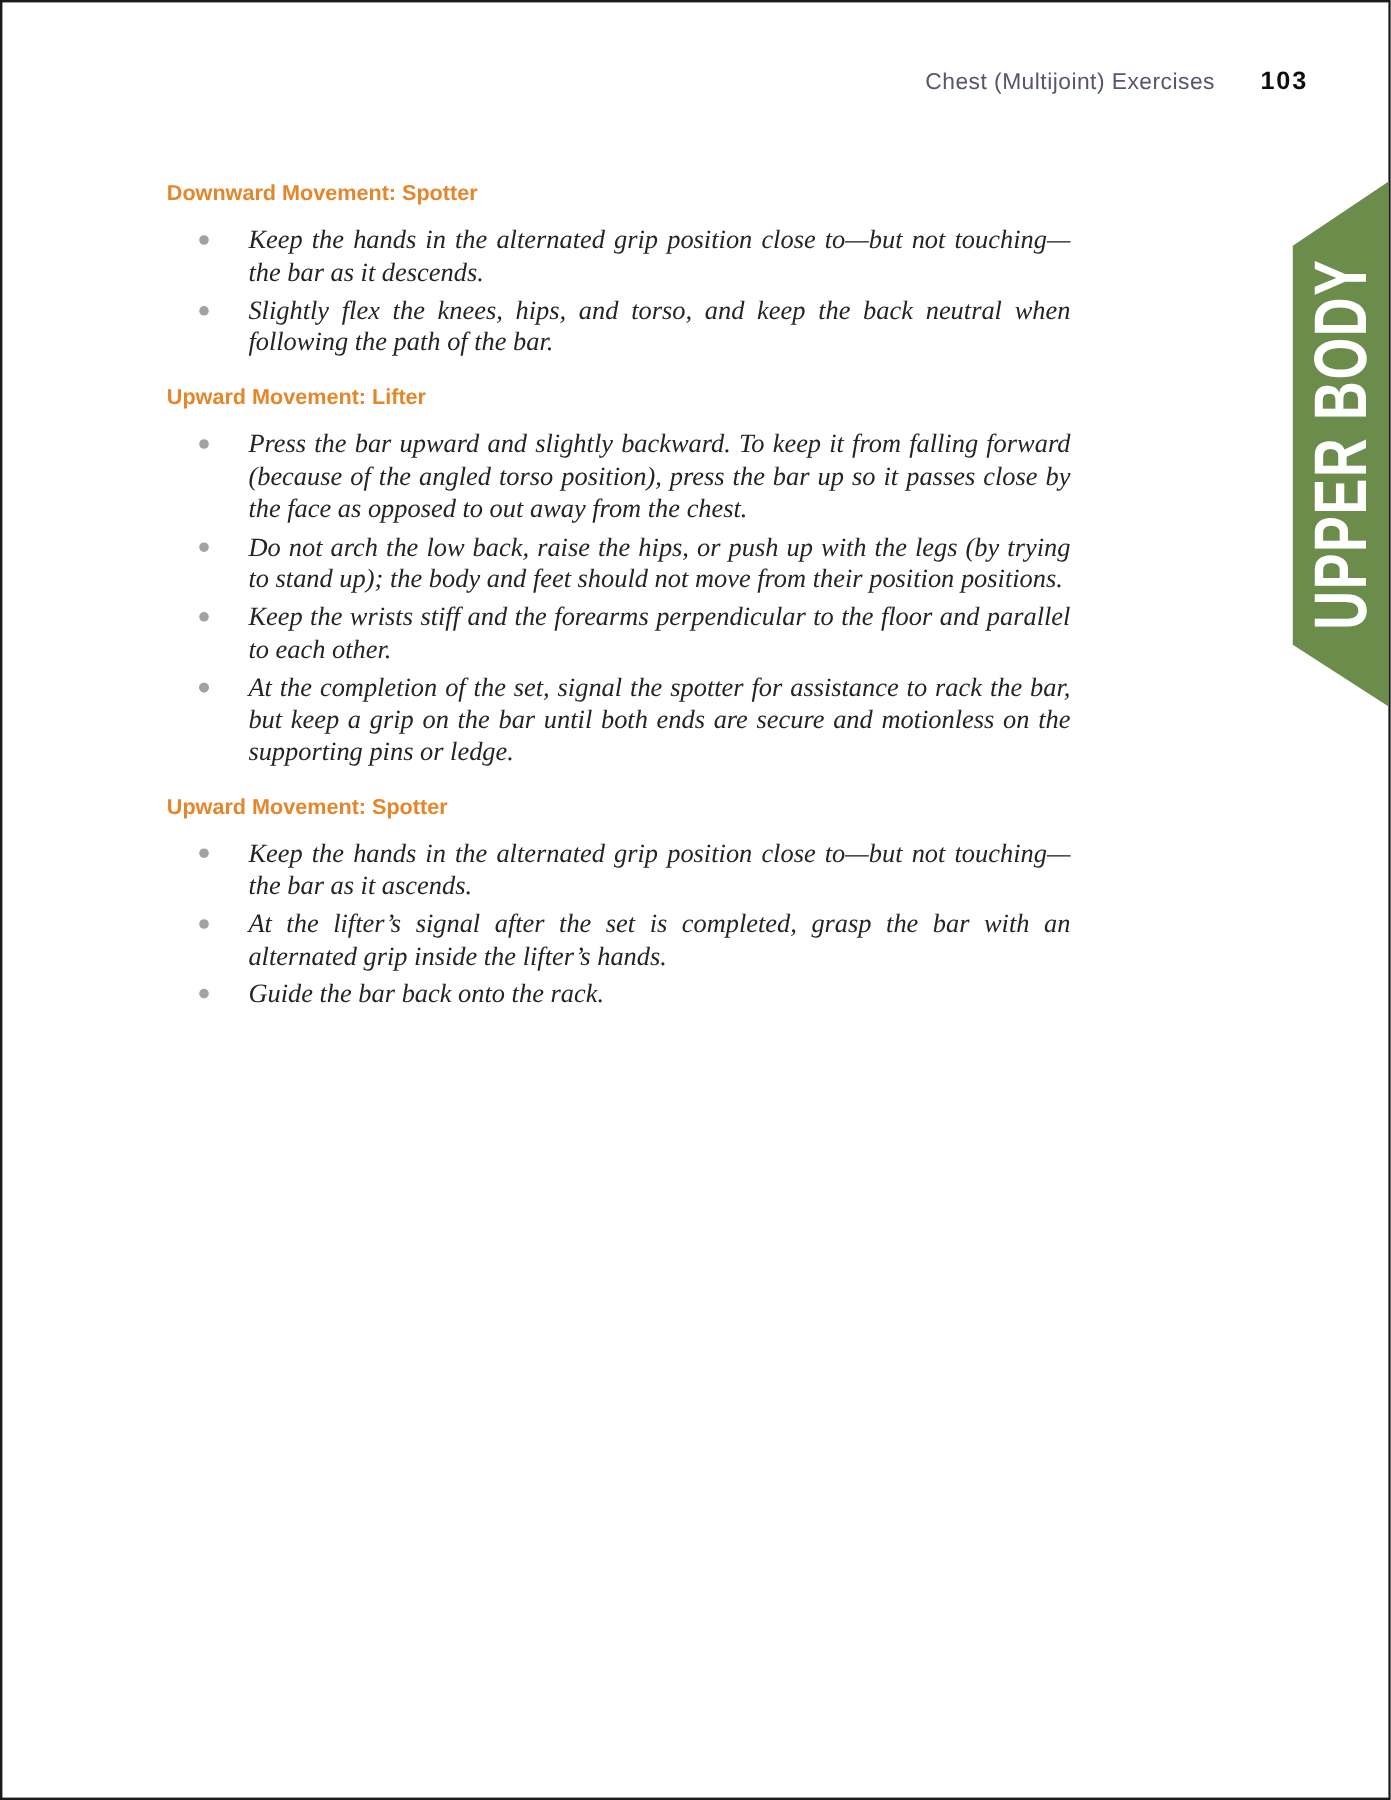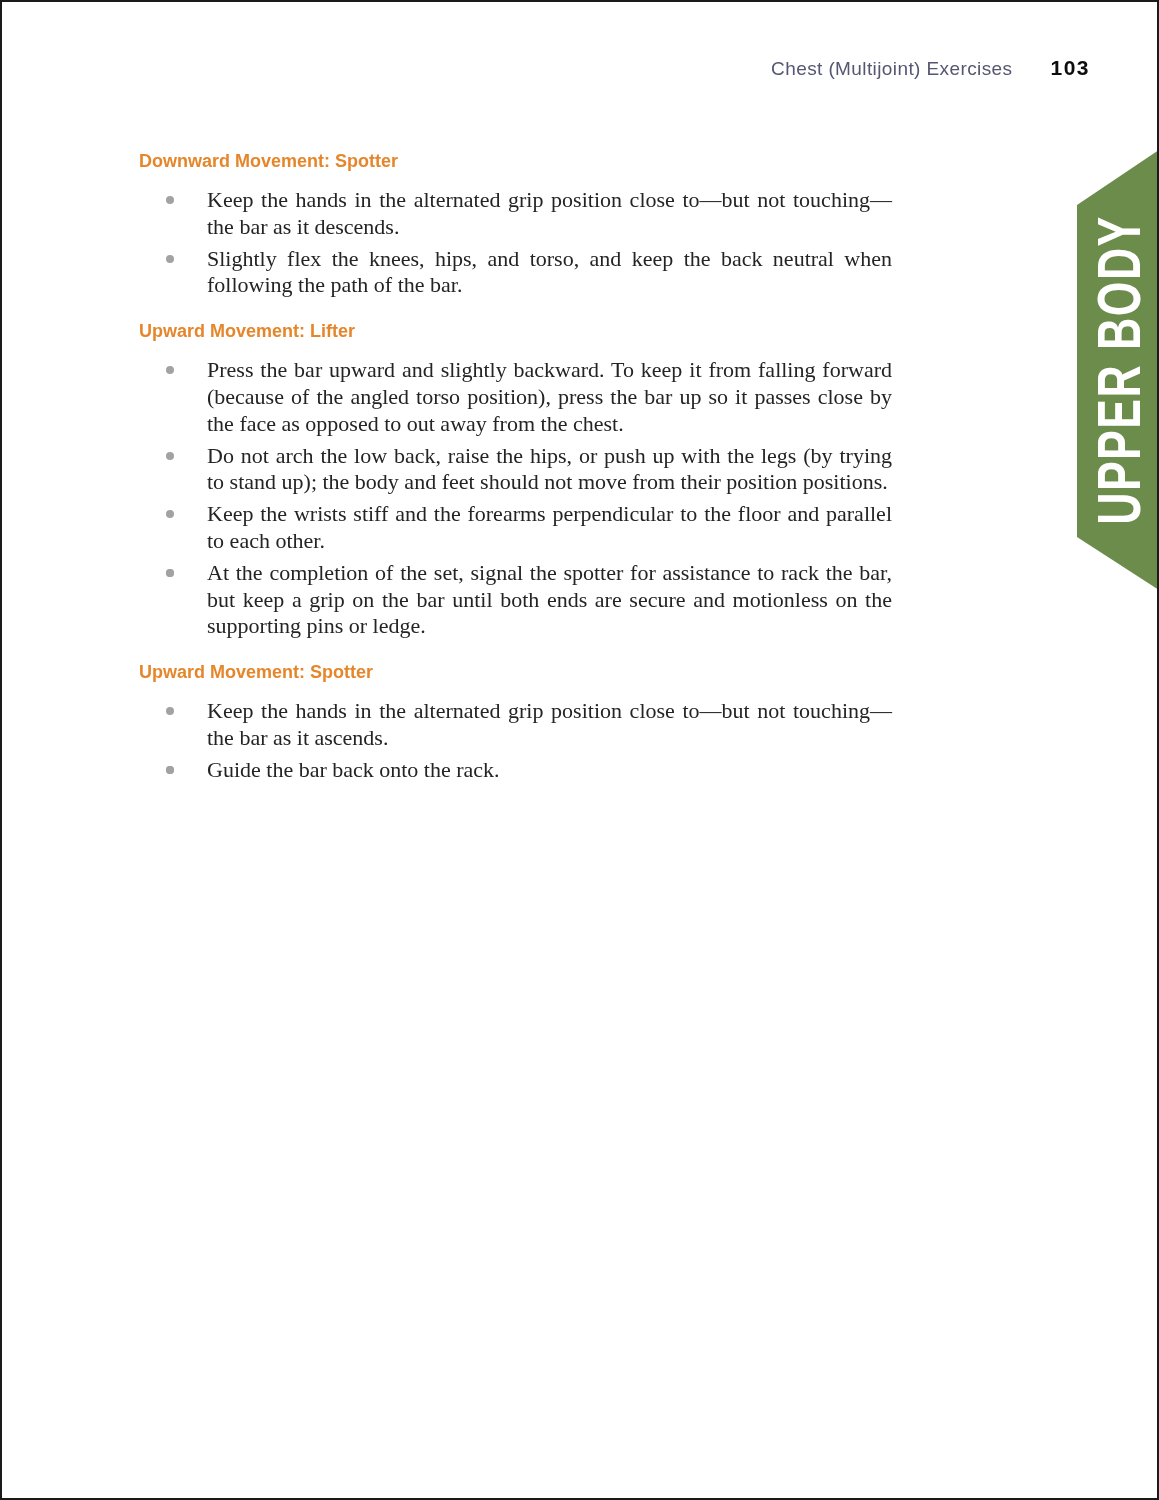--- a/index.html
+++ b/index.html
@@ -66,20 +66,21 @@
   }
   li.bullet{
     position:relative;
     padding-left:68px;
     font-family:"Liberation Serif","DejaVu Serif",serif;
     font-size:22px;
     line-height:26.8px;
     color:#242424;
     text-align:justify;
     margin-bottom:5px;
+    font-style:italic;
   }
   .dot{
     position:absolute;
     left:27px;top:9px;
     width:8px;height:8px;
     border-radius:50%;
   }
 </style>
 </head>
 <body>
@@ -144,20 +145,21 @@
       <h2 class="section-heading" style="color: rgb(230, 134, 43);">Upward Movement: Spotter</h2>
       <ul class="bullets">
     <li class="bullet">
       <span class="dot" style="background: rgb(162, 162, 162);"></span>
       <span>Keep the hands in the alternated grip position close to—but not touching—the bar as it ascends.</span>
     </li>
 
 
     <li class="bullet">
       <span class="dot" style="background: rgb(162, 162, 162);"></span>
+      <span>At the lifter’s signal after the set is completed, grasp the bar with an alternated grip inside the lifter’s hands.</span>
     </li>
 
     <li class="bullet">
       <span class="dot" style="background: rgb(162, 162, 162);"></span>
       <span>Guide the bar back onto the rack.</span>
     </li>
 
   </ul>
     </section>
   </div>

